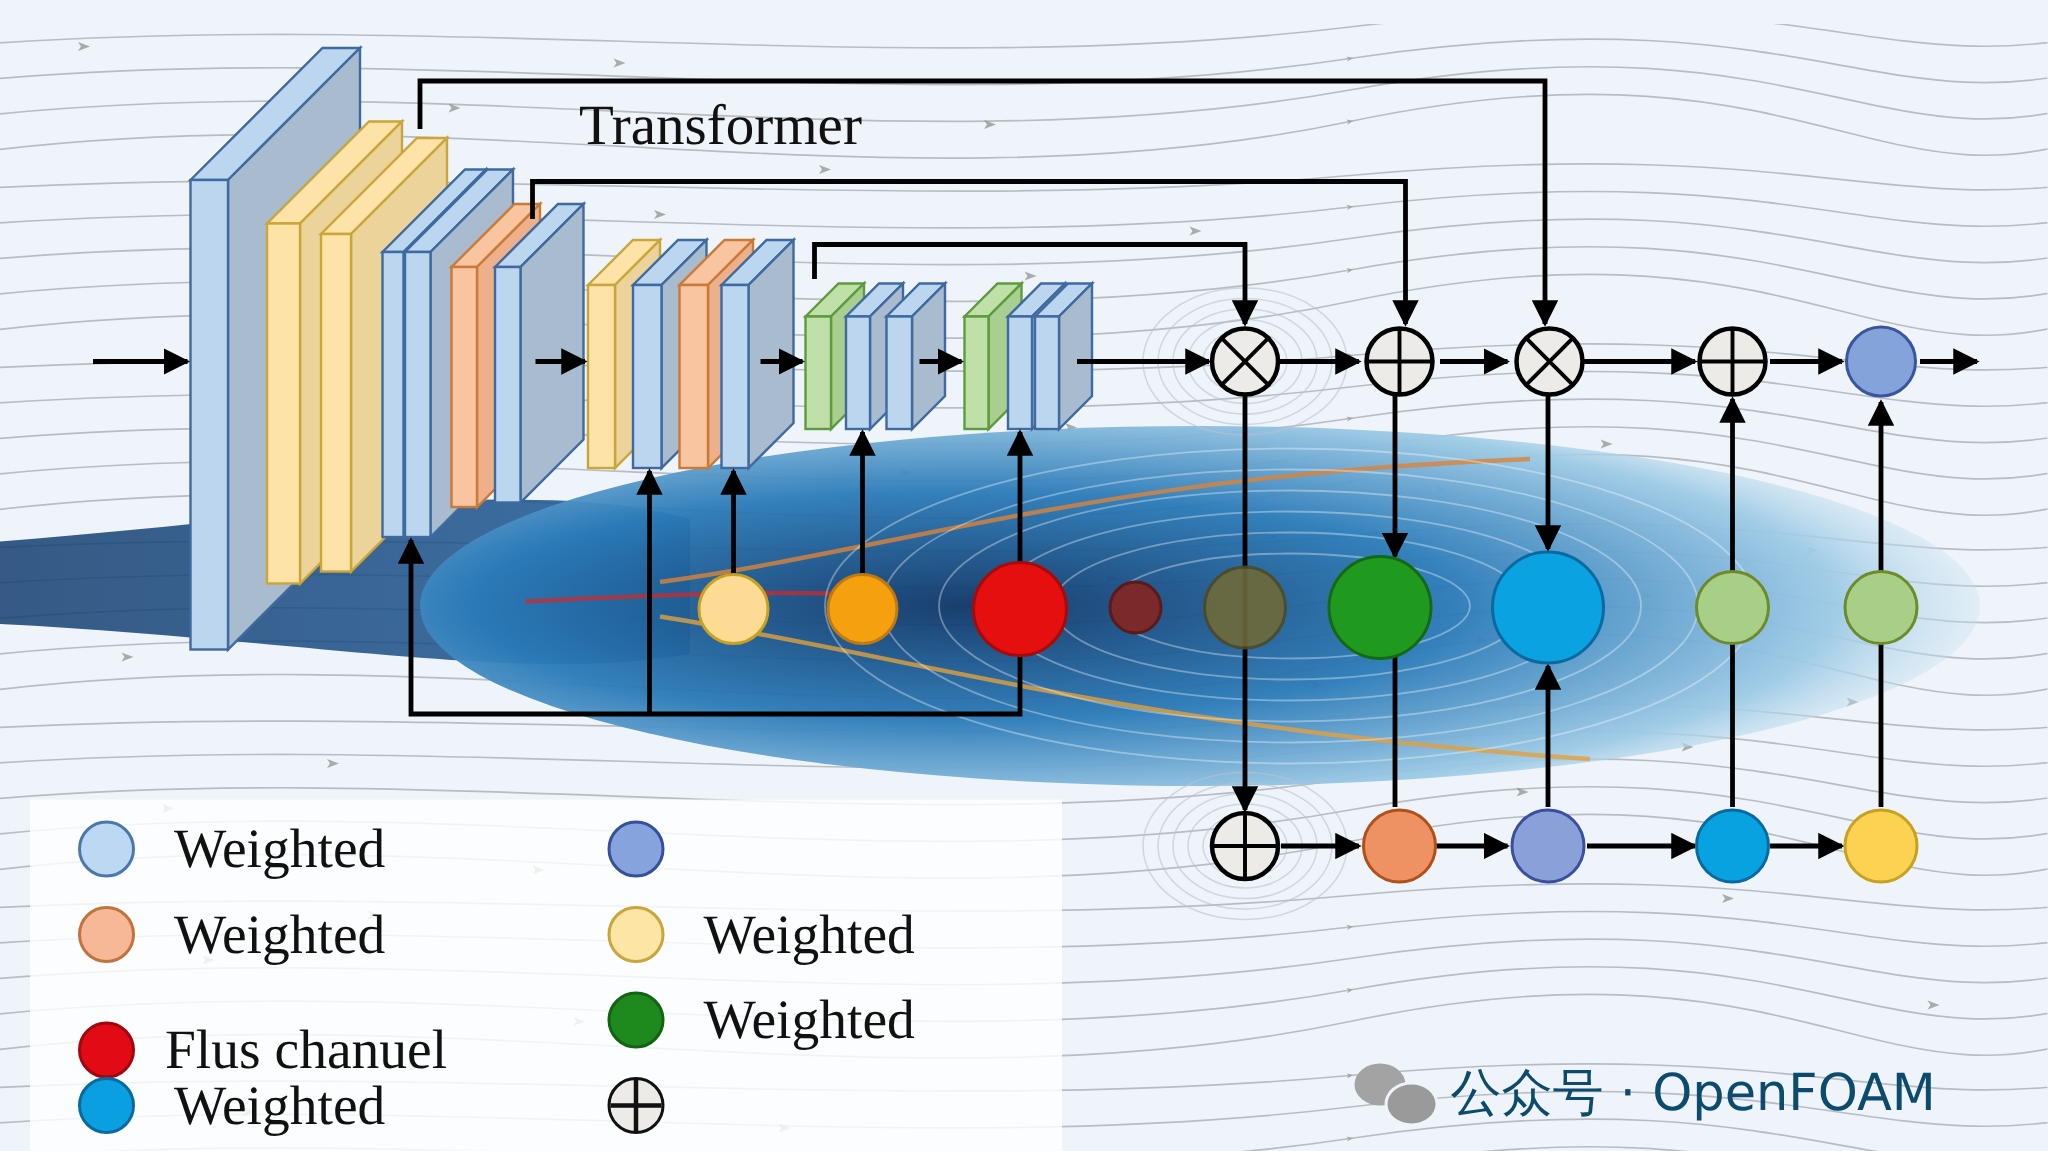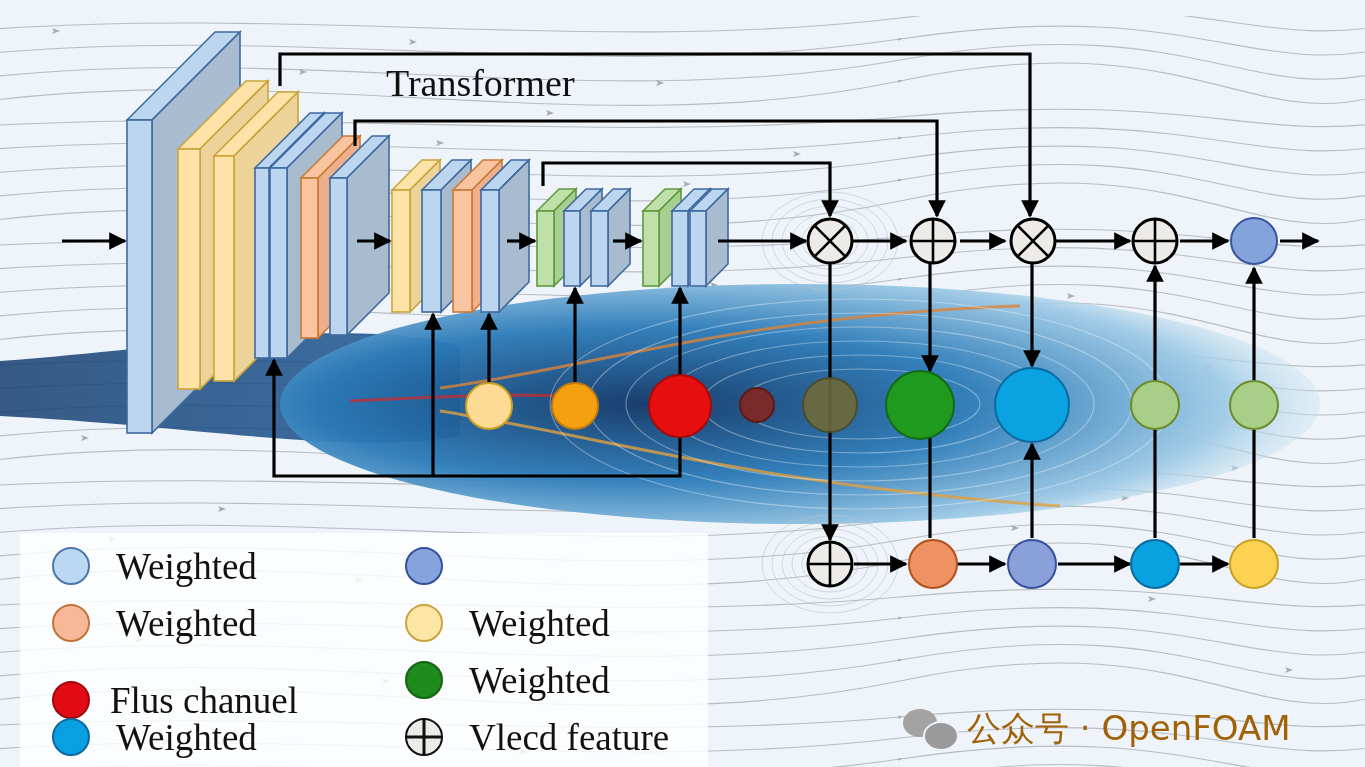--- a/index.html
+++ b/index.html
@@ -6,21 +6,21 @@
   body { width:1365px; height:767px; overflow:hidden; background:#eef4f9; font-family:"Liberation Serif", serif; }
   #stage { position:absolute; left:0; top:16px; width:1365px; height:767px; }
   svg text { font-family:"Liberation Serif", serif; }
   .legend-box { position:absolute; left:20px; top:517px; width:688px; height:240px; background:rgba(255,255,255,0.82); }
   .legend-item { position:absolute; display:flex; align-items:center; height:44px; }
   .legend-swatch { width:38px; height:38px; border-radius:50%; box-sizing:border-box; border:2px solid #333; margin-right:26px; position:relative; }
   .legend-label { font-family:"Liberation Serif", serif; font-size:37px; color:#111; white-space:nowrap; }
   .oplus-swatch::before, .oplus-swatch::after { content:""; position:absolute; background:#111; }
   .oplus-swatch::before { left:50%; top:0; width:3px; height:100%; transform:translateX(-50%); }
   .oplus-swatch::after { top:50%; left:0; height:3px; width:100%; transform:translateY(-50%); }
-  .watermark { position:absolute; left:903px; top:690px; display:flex; align-items:center; color:#a16207; font-family:"DejaVu Sans", sans-serif; font-size:34px; }
+  .watermark { position:absolute; left:903px; top:690px; display:flex; align-items:center; color:#0c4a6e; font-family:"DejaVu Sans", sans-serif; font-size:34px; }
   .wm-icon { position:relative; width:56px; height:40px; margin-right:8px; }
   .wm-bubble1 { position:absolute; left:0; top:0; width:34px; height:28px; border-radius:50%; background:#a3a3a3; }
   .wm-bubble2 { position:absolute; left:20px; top:12px; width:32px; height:26px; border-radius:50%; background:#9a9a9a; border:2px solid #eef4f9; }
 </style>
 </head>
 <body>
 
 <div id="stage">
   <svg id="diagram-svg" width="1365" height="767" viewBox="0 0 1365 767">
     <defs>
@@ -327,21 +327,20 @@
     <div class="legend-item" style="left:385px; top:68px;">
       <div class="legend-swatch" style="background: rgb(253, 229, 166); border-color: rgb(201, 165, 58);"></div>
       <span class="legend-label">Weighted</span>
     </div>
     <div class="legend-item" style="left:385px; top:125px;">
       <div class="legend-swatch" style="background: rgb(30, 138, 30); border-color: rgb(18, 99, 18);"></div>
       <span class="legend-label">Weighted</span>
     </div>
     <div class="legend-item" style="left:385px; top:182px;">
       <div class="legend-swatch oplus-swatch" style="background: rgb(236, 235, 232); border-color: rgb(17, 17, 17);"></div>
-      <span class="legend-label">Vlecd feature</span>
     </div>
   </div>
 
   <div class="watermark">
     <div class="wm-icon">
       <div class="wm-bubble1"></div>
       <div class="wm-bubble2"></div>
     </div>
     <span>公众号 · OpenFOAM</span>
   </div>

